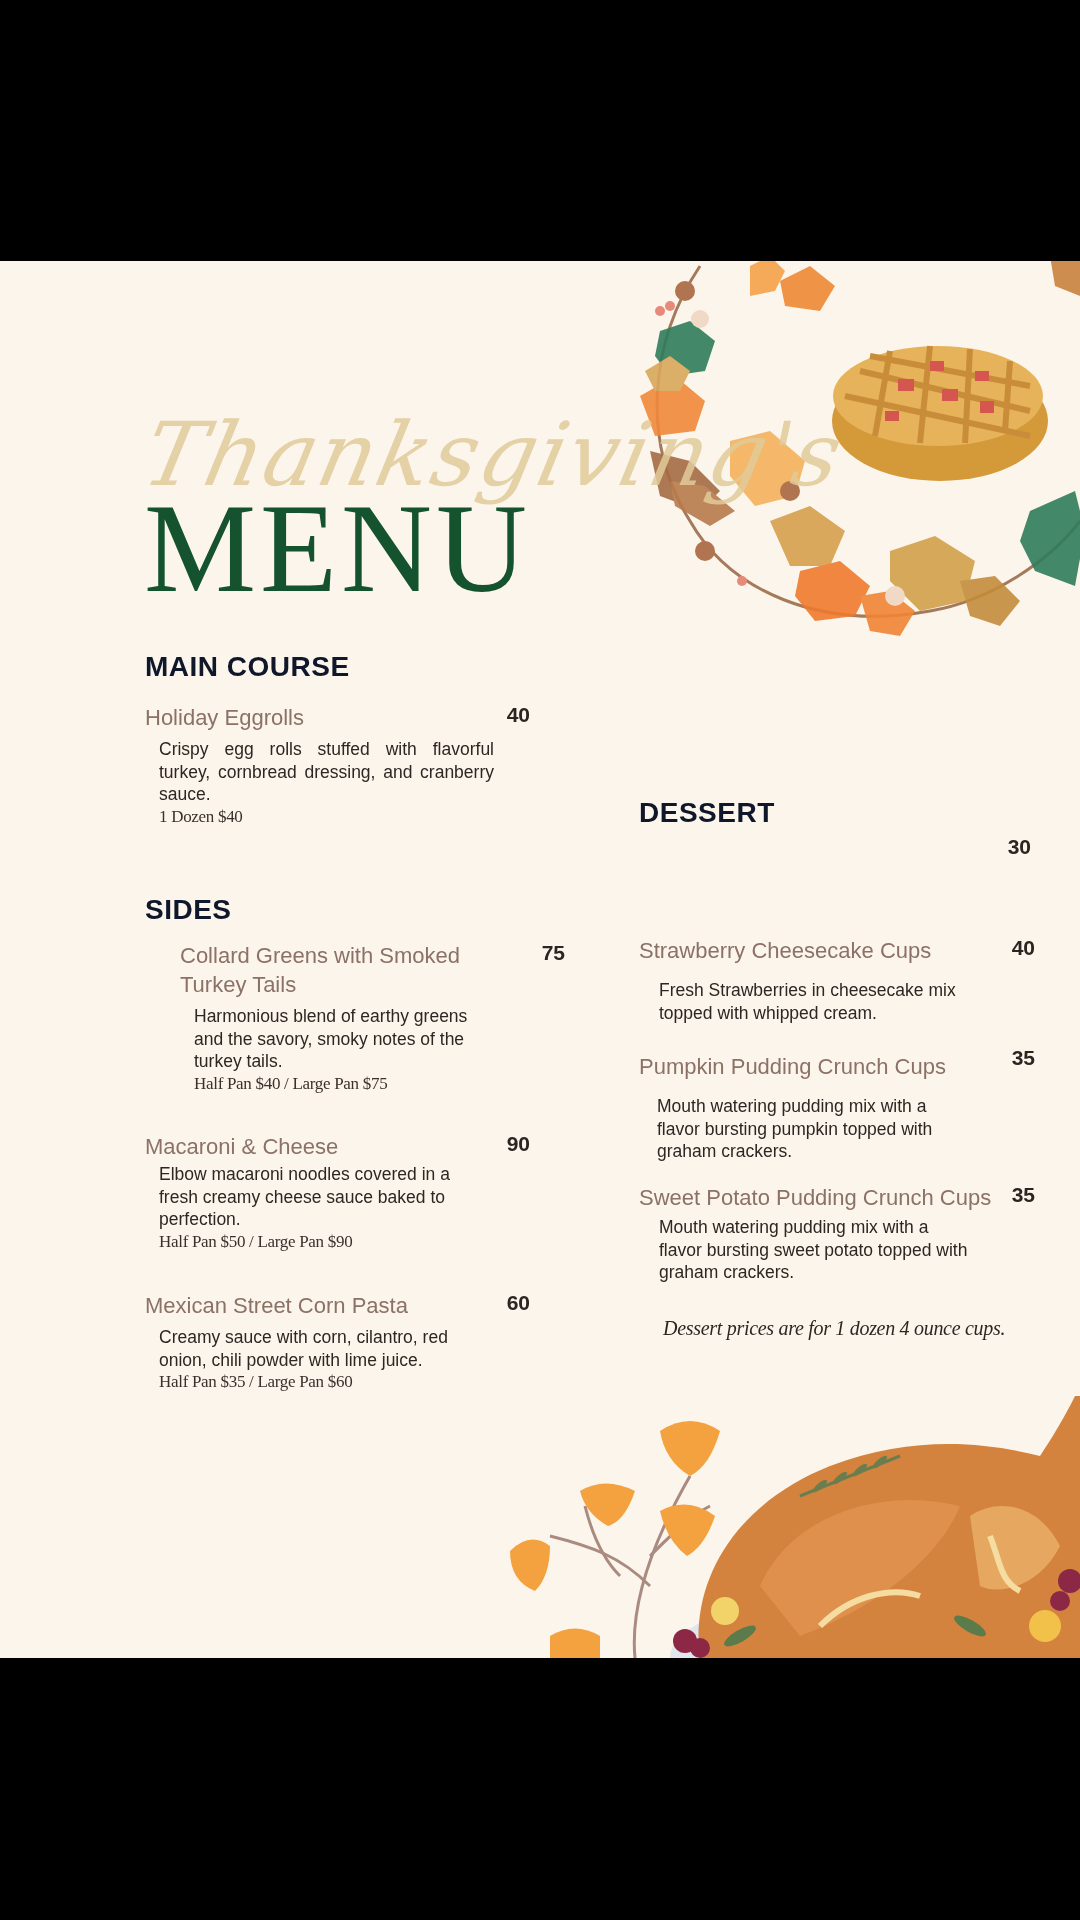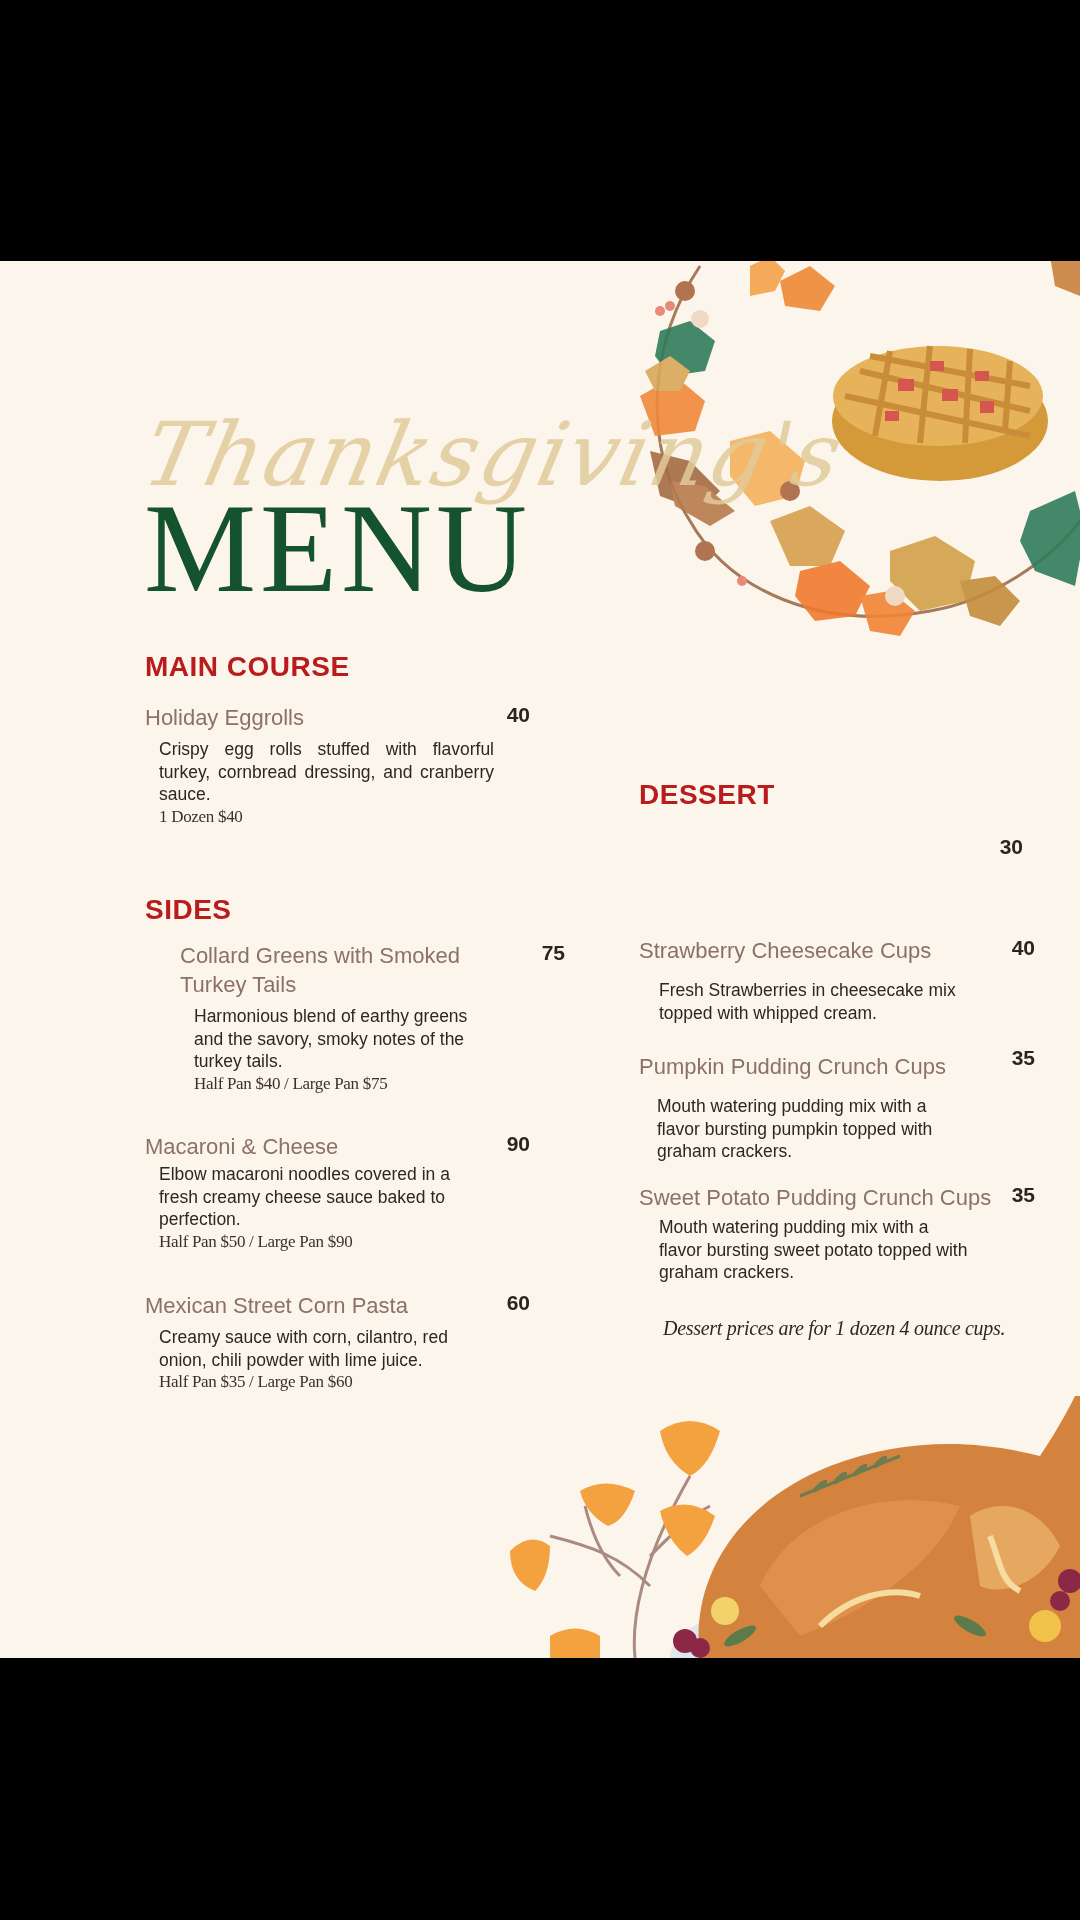--- a/index.html
+++ b/index.html
@@ -18,21 +18,21 @@
       font-size: 88px; color: #e2cb9a; letter-spacing: 2px;
       transform: skewX(-12deg); white-space: nowrap; opacity: 0.85;
     }
     .menu-title {
       position: absolute; left: 144px; top: 225px;
       font-family: "Liberation Serif", "DejaVu Serif", serif;
       font-size: 126px; color: #14532d; letter-spacing: 4px; line-height: 1;
     }
     
     .section-title {
-      position: absolute; font-size: 28px; font-weight: bold; color: #b91c1c;
+      position: absolute; font-size: 28px; font-weight: bold; color: #0f172a;
       letter-spacing: 0.5px;
     }
     .item { position: absolute; }
     .item-name {
       font-size: 22px; color: #8b7166; line-height: 29px;
     }
     .item-price {
       position: absolute; font-size: 21px; color: #2b2420; font-weight: bold;
     }
     .item-desc {
@@ -135,24 +135,24 @@
     <div class="item-sub">Half Pan $50 / Large Pan $90</div>
   </div>
 
   <div class="item" style="left:145px; top:1030px; width:385px;">
     <div class="item-name">Mexican Street Corn Pasta</div>
     <div class="item-price" style="right:0; top:0;">60</div>
     <div class="item-desc" style="width:320px;">Creamy sauce with corn, cilantro, red onion, chili powder with lime juice.</div>
     <div class="item-sub">Half Pan $35 / Large Pan $60</div>
   </div>
 
-  <div class="section-title" style="left:639px; top:518px;">DESSERT</div>
+  <div class="section-title" style="left:639px; top:536px;">DESSERT</div>
 
   <div class="item" style="left:641px; top:574px; width:390px;">
-    <div class="item-price" style="right:8px; top:0;text-align:center;">30</div>
+    <div class="item-price" style="right:0; top:0;text-align:center;">30</div>
   </div>
 
   <div class="item" style="left:639px; top:675px; width:396px;">
     <div class="item-name">Strawberry Cheesecake Cups</div>
     <div class="item-price" style="right:0; top:0;">40</div>
     <div class="item-desc" style="width:300px; margin-top:14px; padding-left:20px;">Fresh Strawberries in cheesecake mix topped with whipped cream.</div>
   </div>
 
   <div class="item" style="left:639px; top:791px; width:396px;">
     <div class="item-name">Pumpkin Pudding Crunch Cups</div>

